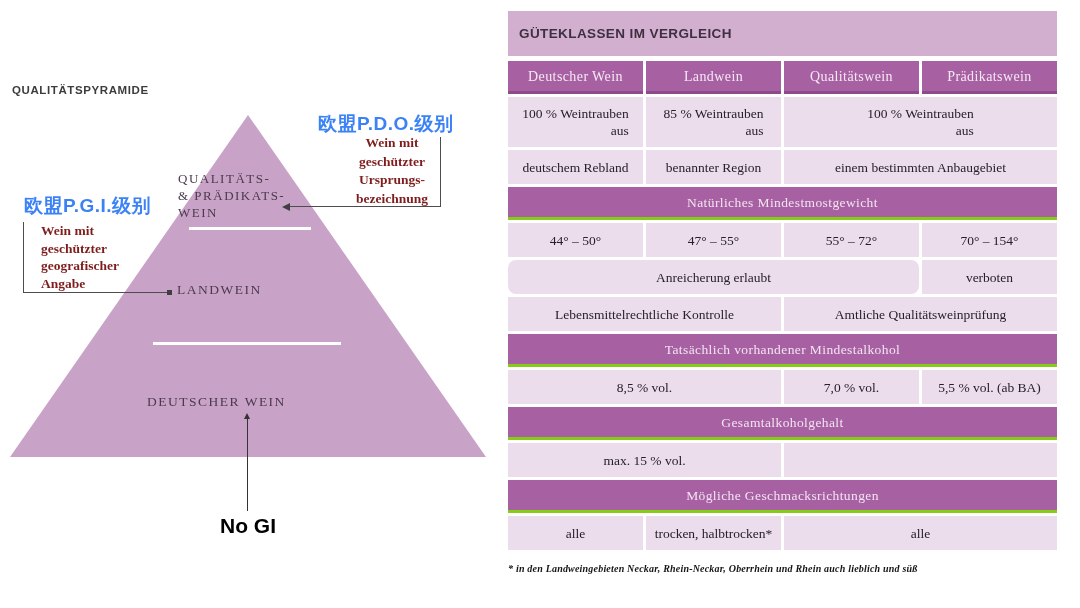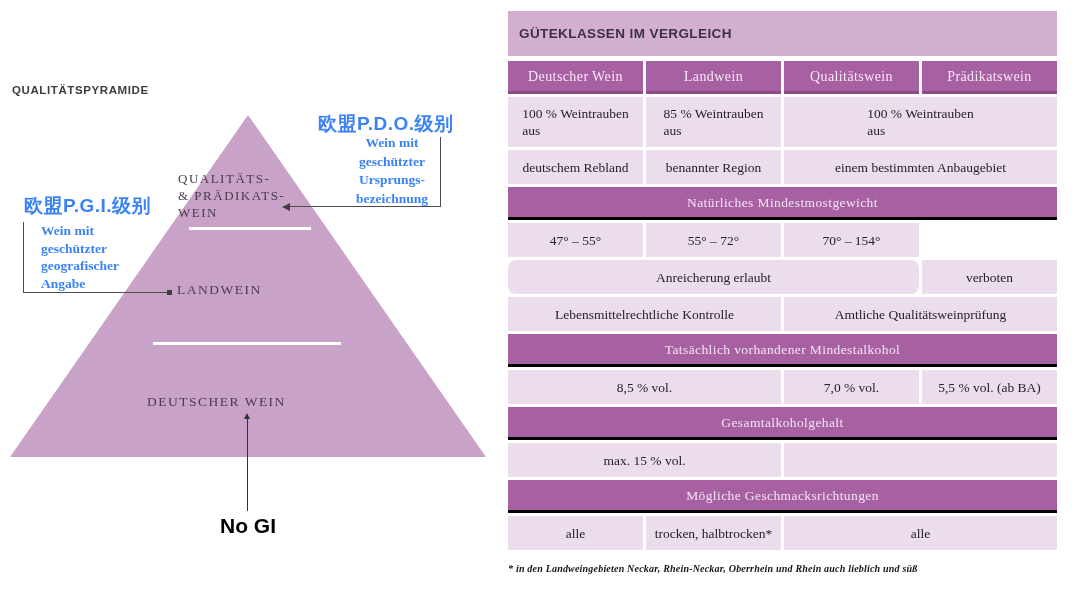--- a/index.html
+++ b/index.html
@@ -32,21 +32,21 @@
   .pyr-label.bot { left:147px; top:393px; width:200px; font-size:13.5px; }
 
   
   .ann-title {
     position:absolute; font-family:"Liberation Sans", sans-serif;
     font-size:19px; font-weight:700; color:#3b82f6; letter-spacing:0.5px;
   }
   .ann-title.pgi { left:24px; top:193px; }
   .ann-title.pdo { left:318px; top:111px; }
   .ann-text {
-    position:absolute; font-size:13.5px; font-weight:700; color:#3b82f6; line-height:17.5px;
+    position:absolute; font-size:13.5px; font-weight:700; color:#7f1d1d; line-height:17.5px;
   }
   .ann-text.pgi { left:41px; top:222px; text-align:left; }
   .ann-text.pdo { left:350px; top:134px; width:84px; text-align:center; line-height:18.5px; }
   .ann-line { position:absolute; background:#4d4d4d; }
   .pgi-vline { left:23px; top:222px; width:1px; height:70px; }
   .pgi-hline { left:23px; top:292px; width:146px; height:1px; }
   .pgi-dot { position:absolute; left:167px; top:290px; width:5px; height:5px; background:#3f3f3f; }
   .pdo-vline { left:440px; top:137px; width:1px; height:70px; }
   .pdo-hline { left:288px; top:206px; width:153px; height:1px; }
   .pdo-arrow {
@@ -76,26 +76,26 @@
     letter-spacing:0.4px; color:#3d3040;
   }
   .grid {
     display:grid; grid-template-columns:repeat(4, 1fr); gap:3px; background:#ffffff;
   }
   .th {
     background:#a761a2; border-bottom:3px solid #8d4b89; color:#f6e9f5;
     text-align:center; padding:8px 4px 6px; font-size:14px; letter-spacing:0.4px;
   }
   .band {
-    grid-column:1 / -1; background:#a761a2; border-bottom:3px solid #000000;
+    grid-column:1 / -1; background:#a761a2; border-bottom:3px solid #84cc16;
     color:#f3e4f2; text-align:center; padding:8px 4px 6px;
     font-size:13.5px; letter-spacing:0.4px;
   }
   .cell {
-    background:#ecdded; color:#27202b; text-align:left;
+    background:#ecdded; color:#27202b; text-align:right;
     display:flex; align-items:center; justify-content:center;
     padding:8px 5px; min-height:34px; font-size:13.5px; line-height:17px;
     white-space:pre-line;
   }
   .s2 { grid-column:span 2; }
   .s3 { grid-column:span 3;border-radius:8px; }
   .footnote {
     margin-top:13px; font-style:italic; font-weight:600; font-size:10px;
     color:#141414; letter-spacing:0.2px;
   }
@@ -161,20 +161,21 @@
 aus</div>
       <div class="cell s2">100 % Weintrauben
 aus</div>
 
       <div class="cell">deutschem Rebland</div>
       <div class="cell">benannter Region</div>
       <div class="cell s2">einem bestimmten Anbaugebiet</div>
 
       <div class="band">Natürliches Mindestmostgewicht</div>
 
+      <div class="cell">44° – 50°</div>
       <div class="cell">47° – 55°</div>
       <div class="cell">55° – 72°</div>
       <div class="cell">70° – 154°</div>
 
       <div class="cell s3">Anreicherung erlaubt</div>
       <div class="cell">verboten</div>
 
       <div class="cell s2">Lebensmittelrechtliche Kontrolle</div>
       <div class="cell s2">Amtliche Qualitätsweinprüfung</div>
 

